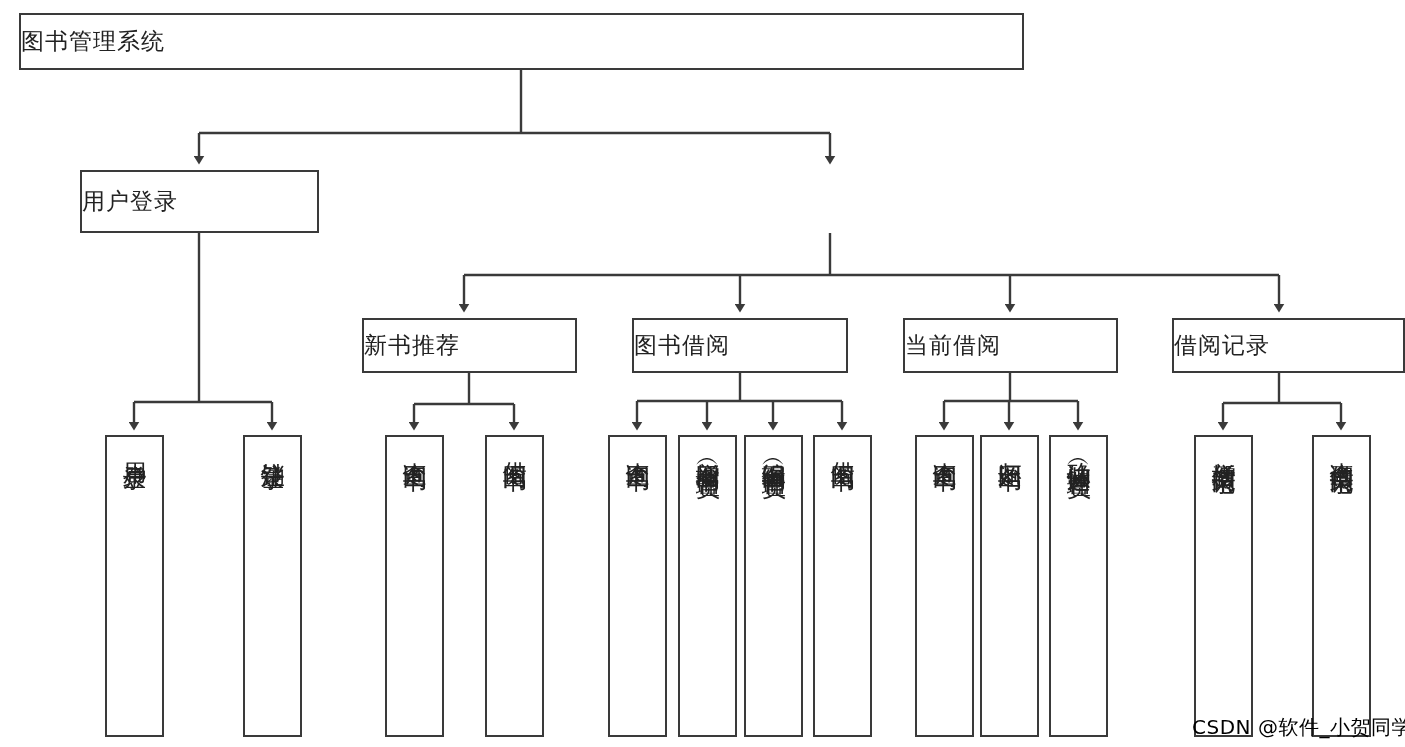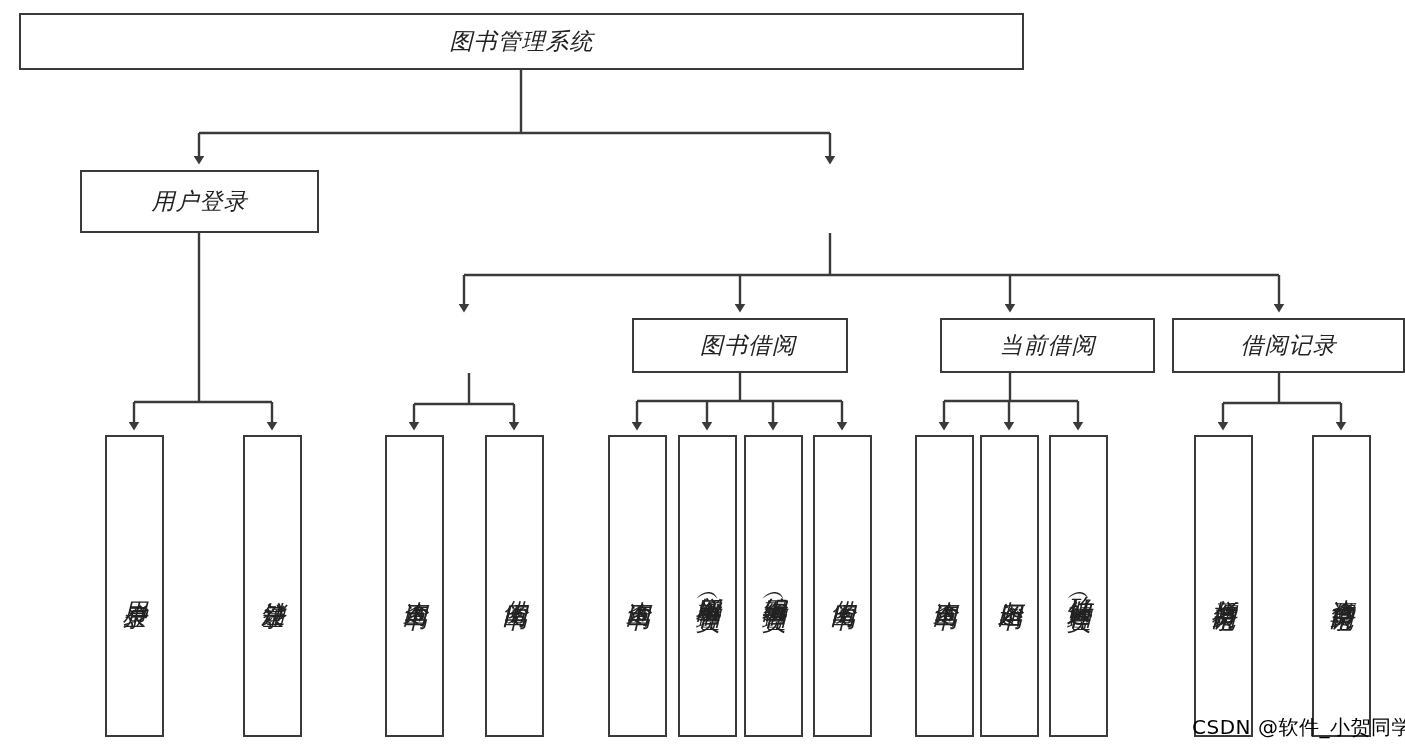--- a/index.html
+++ b/index.html
@@ -25,24 +25,23 @@
     height: 747px;
     pointer-events: none;
   }
   .node {
     position: absolute;
     box-sizing: border-box;
     border: 2px solid #3a3a3a;
     background: #ffffff;
     display: flex;
     align-items: center;
-    justify-content: center;
+    justify-content: flex-start;
     color: #222222;
     z-index: 2;
-    font-style: italic;
   }
   .node.horiz {
     font-size: 23px;
     letter-spacing: 1px;
     line-height: 1.2;
     white-space: nowrap;
   }
   .node.vert {
     writing-mode: vertical-rl;
     text-orientation: upright;
@@ -129,26 +128,29 @@
 
   <div class="node horiz" style="left:19px; top:13px; width:1005px; height:57px;">
     <span>图书管理系统</span>
   </div>
 
   <div class="node horiz" style="left:80px; top:170px; width:239px; height:63px;">
     <span>用户登录</span>
   </div>
 
 
-
-  <div class="node horiz" style="left:632px; top:318px; width:216px; height:55px;padding-left:16px;">
+  <div class="node horiz" style="left:362px; top:318px; width:215px; height:55px;">
+    <span>新书推荐</span>
+  </div>
+
+  <div class="node horiz" style="left:632px; top:318px; width:216px; height:55px;">
     <span>图书借阅</span>
   </div>
 
-  <div class="node horiz" style="left:903px; top:318px; width:215px; height:55px;margin-left:37px;">
+  <div class="node horiz" style="left:903px; top:318px; width:215px; height:55px;">
     <span>当前借阅</span>
   </div>
 
   <div class="node horiz" style="left:1172px; top:318px; width:233px; height:55px;">
     <span>借阅记录</span>
   </div>
 
   <div class="node vert" style="left:105px; top:435px; width:59px; height:302px;">
     <span class="vtext">用户登录</span>
   </div>

